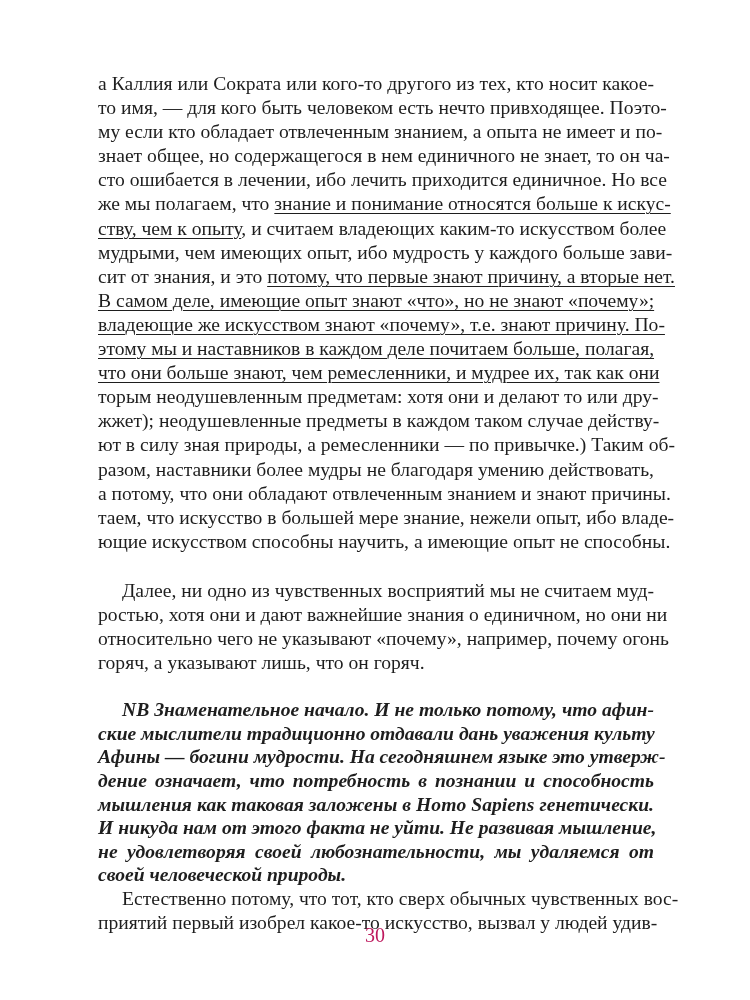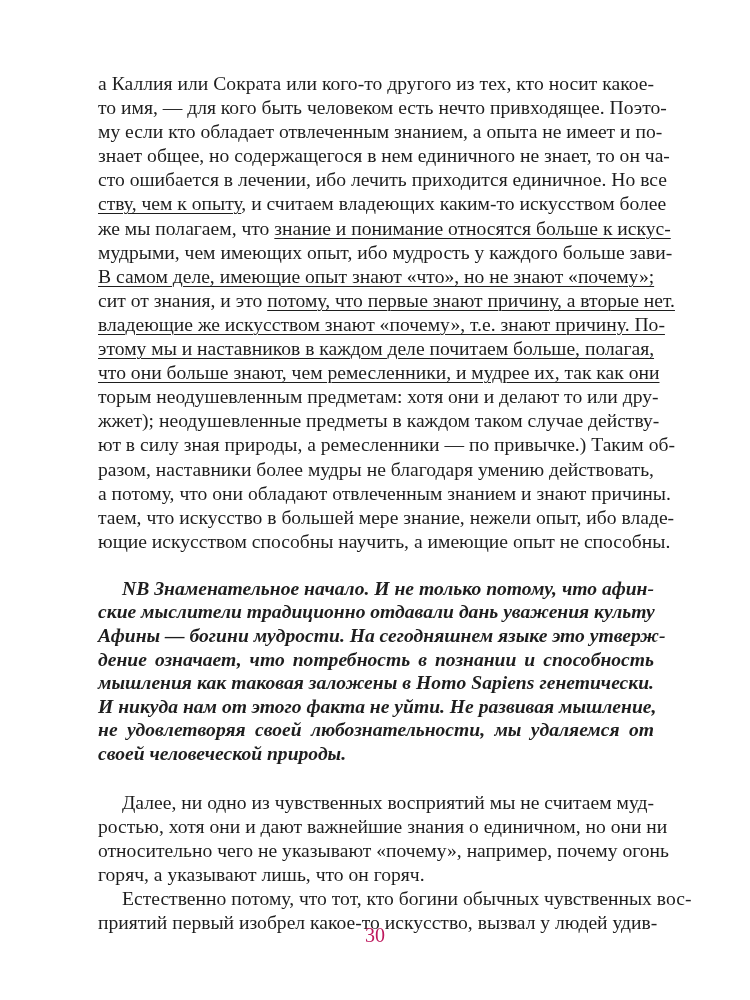--- a/index.html
+++ b/index.html
@@ -28,51 +28,51 @@
 </head>
 <body>
 
 <div class="page">
   <div class="p" id="para1">
       <span class="line"><span>а Каллия или Сократа или кого-то другого из тех, кто носит какое-</span></span>
       <span class="line"><span>то имя, — для кого быть человеком есть нечто привходящее. Поэто-</span></span>
       <span class="line"><span>му если кто обладает отвлеченным знанием, а опыта не имеет и по-</span></span>
       <span class="line"><span>знает общее, но содержащегося в нем единичного не знает, то он ча-</span></span>
       <span class="line"><span>сто ошибается в лечении, ибо лечить приходится единичное. Но все</span></span>
+      <span class="line"><span>же мы полагаем, что </span><u>знание и понимание относятся больше к искус-</u></span>
       <span class="line"><u>ству, чем к опыту</u><span>, и считаем владеющих каким-то искусством более</span></span>
-      <span class="line"><span>же мы полагаем, что </span><u>знание и понимание относятся больше к искус-</u></span>
       <span class="line"><span>мудрыми, чем имеющих опыт, ибо мудрость у каждого больше зави-</span></span>
+      <span class="line"><span>сит от знания, и это </span><u>потому, что первые знают причину, а вторые нет.</u></span>
       <span class="line"><u>В самом деле, имеющие опыт знают «что», но не знают «почему»;</u></span>
-      <span class="line"><span>сит от знания, и это </span><u>потому, что первые знают причину, а вторые нет.</u></span>
       <span class="line"><u>владеющие же искусством знают «почему», т.е. знают причину. По-</u></span>
       <span class="line"><u>этому мы и наставников в каждом деле почитаем больше, полагая,</u></span>
       <span class="line"><u>что они больше знают, чем ремесленники, и мудрее их, так как они</u></span>
       <span class="line"><span>торым неодушевленным предметам: хотя они и делают то или дру-</span></span>
       <span class="line"><span>жжет); неодушевленные предметы в каждом таком случае действу-</span></span>
       <span class="line"><span>ют в силу зная природы, а ремесленники — по привычке.) Таким об-</span></span>
       <span class="line"><span>разом, наставники более мудры не благодаря умению действовать,</span></span>
       <span class="line"><span>а потому, что они обладают отвлеченным знанием и знают причины.</span></span>
       <span class="line"><span>таем, что искусство в большей мере знание, нежели опыт, ибо владе-</span></span>
       <span class="line last"><span>ющие искусством способны научить, а имеющие опыт не способны.</span></span>
     </div>
+  <div class="p p2" id="para2">
+      <span class="line ind"><span>Далее, ни одно из чувственных восприятий мы не считаем муд-</span></span>
+      <span class="line"><span>ростью, хотя они и дают важнейшие знания о единичном, но они ни</span></span>
+      <span class="line"><span>относительно чего не указывают «почему», например, почему огонь</span></span>
+      <span class="line last"><span>горяч, а указывают лишь, что он горяч.</span></span>
+    </div>
   <div class="p nb" id="nb">
       <span class="line ind"><span>NB Знаменательное начало. И не только потому, что афин-</span></span>
       <span class="line"><span>ские мыслители традиционно отдавали дань уважения культу</span></span>
       <span class="line"><span>Афины — богини мудрости. На сегодняшнем языке это утверж-</span></span>
       <span class="line"><span>дение означает, что потребность в познании и способность</span></span>
       <span class="line"><span>мышления как таковая заложены в Homo Sapiens генетически.</span></span>
       <span class="line"><span>И никуда нам от этого факта не уйти. Не развивая мышление,</span></span>
       <span class="line"><span>не удовлетворяя своей любознательности, мы удаляемся от</span></span>
       <span class="line last"><span>своей человеческой природы.</span></span>
     </div>
-  <div class="p p2" id="para2">
-      <span class="line ind"><span>Далее, ни одно из чувственных восприятий мы не считаем муд-</span></span>
-      <span class="line"><span>ростью, хотя они и дают важнейшие знания о единичном, но они ни</span></span>
-      <span class="line"><span>относительно чего не указывают «почему», например, почему огонь</span></span>
-      <span class="line last"><span>горяч, а указывают лишь, что он горяч.</span></span>
-    </div>
   <div class="p" id="para3">
-      <span class="line ind"><span>Естественно потому, что тот, кто богини обычных чувственных вос-</span></span>
+      <span class="line ind"><span>Естественно потому, что тот, кто сверх обычных чувственных вос-</span></span>
       <span class="line"><span>приятий первый изобрел какое-то искусство, вызвал у людей удив-</span></span>
     </div>
 </div>
 
 <div class="pagenum">30</div>
 
 </body></html>

